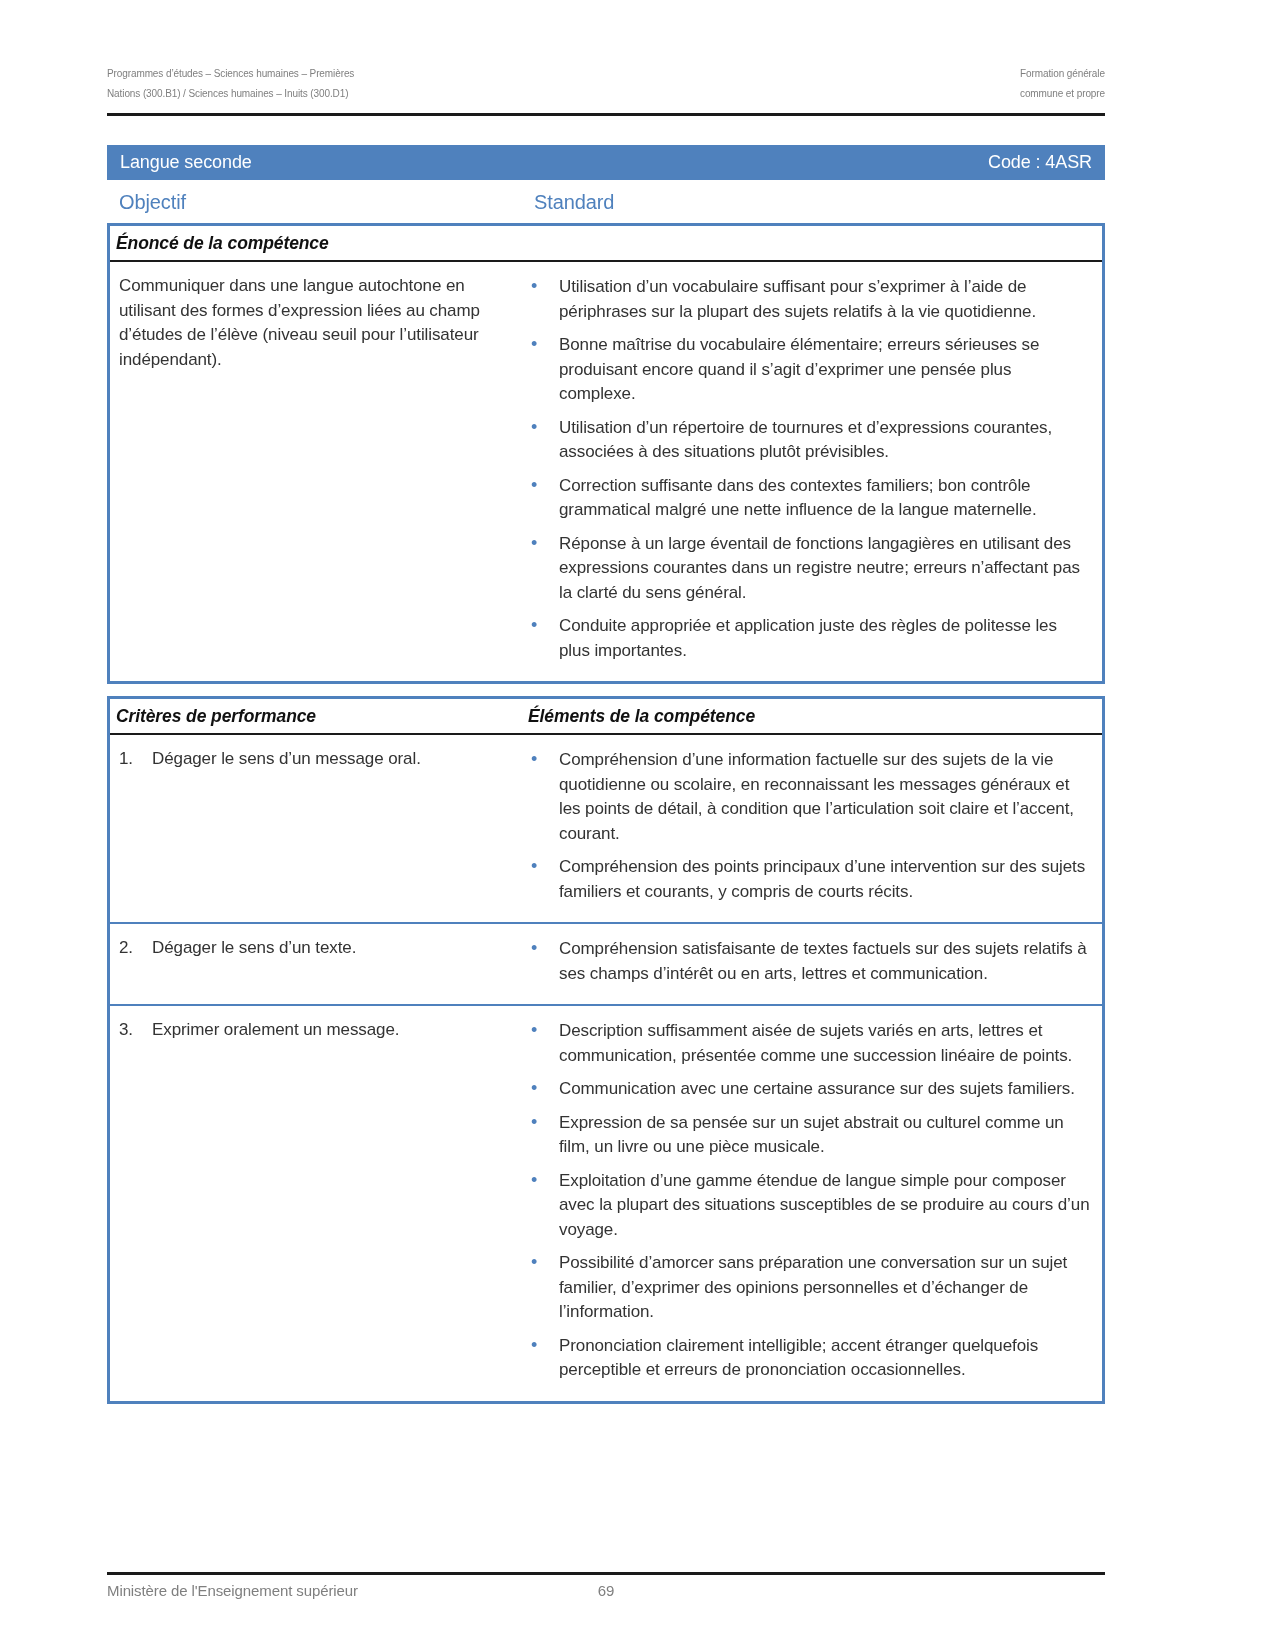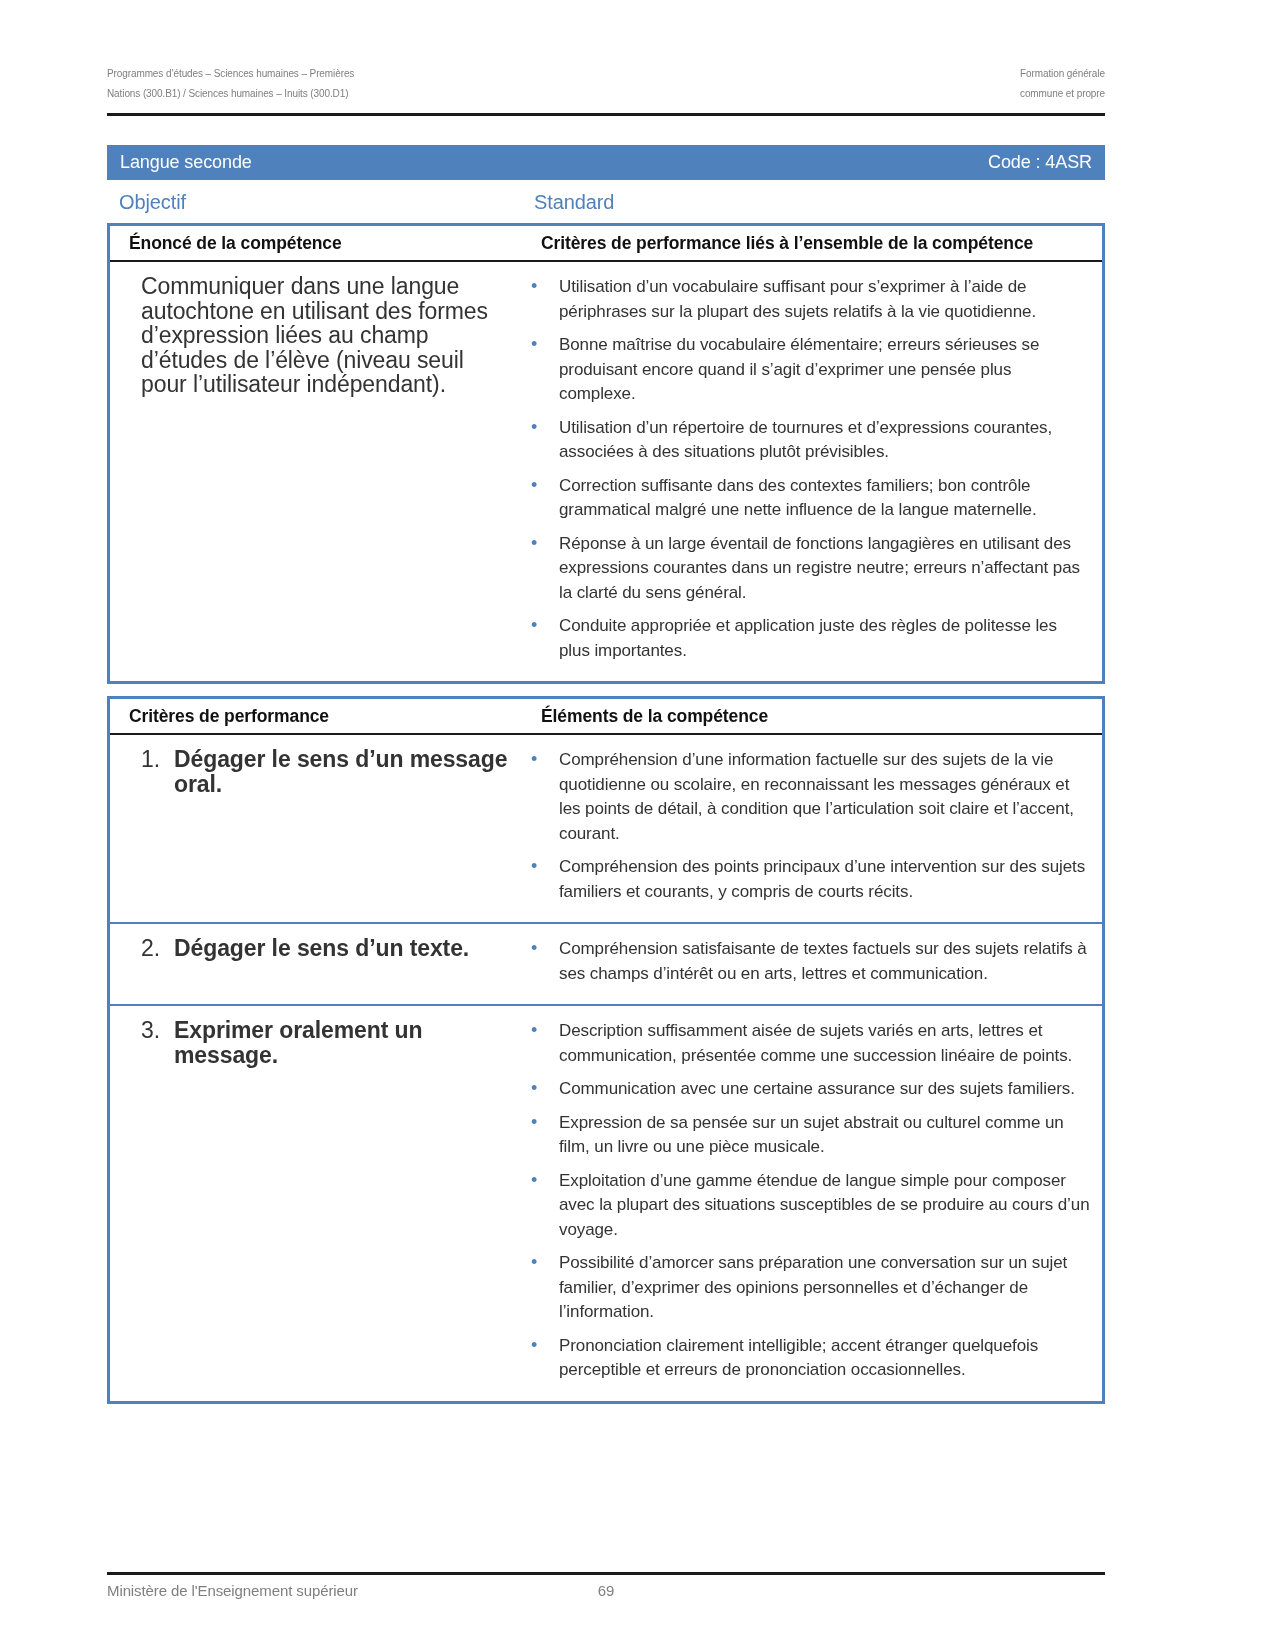--- a/index.html
+++ b/index.html
@@ -43,33 +43,33 @@
   }
   
   .tbl{border:3px solid var(--accent);background:#fff;}
   .tbl + .tbl{margin-top:12px;}
   .tbl-head{
     display:grid;grid-template-columns:412px 1fr;
     padding:7px 0 6px 0;
     border-bottom:2px solid var(--rule);
     font-weight:bold;font-size:17.5px;color:#111;
   }
-  .tbl-head .cell{padding-left:19px;}
+  .tbl-head .cell{padding-left:6px;font-style:italic;}
   .t-row{
     display:grid;grid-template-columns:412px 1fr;
     padding:6px 0 9px 0;
   }
   .t-row.divided{border-bottom:2px solid var(--accent);}
   .left-cell{
     padding:6px 14px 4px 9px;
-    font-size:23px;line-height:24.5px;margin-left:22px;
+    font-size:17px;line-height:24.5px;
   }
   .elem{display:flex;}
   .elem .num{width:33px;flex:0 0 33px;}
-  .elem .lbl{flex:1;font-weight:bold;}
+  .elem .lbl{flex:1;}
   ul.crit{
     list-style:none;margin:0;padding:2px 10px 0 0;
   }
   ul.crit li{
     position:relative;
     padding-left:37px;
     margin:5px 0 9px 0;
     font-size:17px;line-height:24.5px;
   }
   ul.crit li .blt{
@@ -112,21 +112,20 @@
     </div>
 
     <div class="col-heads">
       <div class="h">Objectif</div>
       <div class="h">Standard</div>
     </div>
 
     <div class="tbl">
       <div class="tbl-head">
         <div class="cell">Énoncé de la compétence</div>
-        <div class="cell">Critères de performance liés à l’ensemble de la compétence</div>
       </div>
       <div class="t-row">
         <div class="left-cell">Communiquer dans une langue autochtone en utilisant des formes d’expression liées au champ d’études de l’élève (niveau seuil pour l’utilisateur indépendant).</div>
         <ul class="crit">
           <li><span class="blt">•</span><span>Utilisation d’un vocabulaire suffisant pour s’exprimer à l’aide de périphrases sur la plupart des sujets relatifs à la vie quotidienne.</span></li>
           <li><span class="blt">•</span><span>Bonne maîtrise du vocabulaire élémentaire; erreurs sérieuses se produisant encore quand il s’agit d’exprimer une pensée plus complexe.</span></li>
           <li><span class="blt">•</span><span>Utilisation d’un répertoire de tournures et d’expressions courantes, associées à des situations plutôt prévisibles.</span></li>
           <li><span class="blt">•</span><span>Correction suffisante dans des contextes familiers; bon contrôle grammatical malgré une nette influence de la langue maternelle.</span></li>
           <li><span class="blt">•</span><span>Réponse à un large éventail de fonctions langagières en utilisant des expressions courantes dans un registre neutre; erreurs n’affectant pas la clarté du sens général.</span></li>
           <li><span class="blt">•</span><span>Conduite appropriée et application juste des règles de politesse les plus importantes.</span></li>

